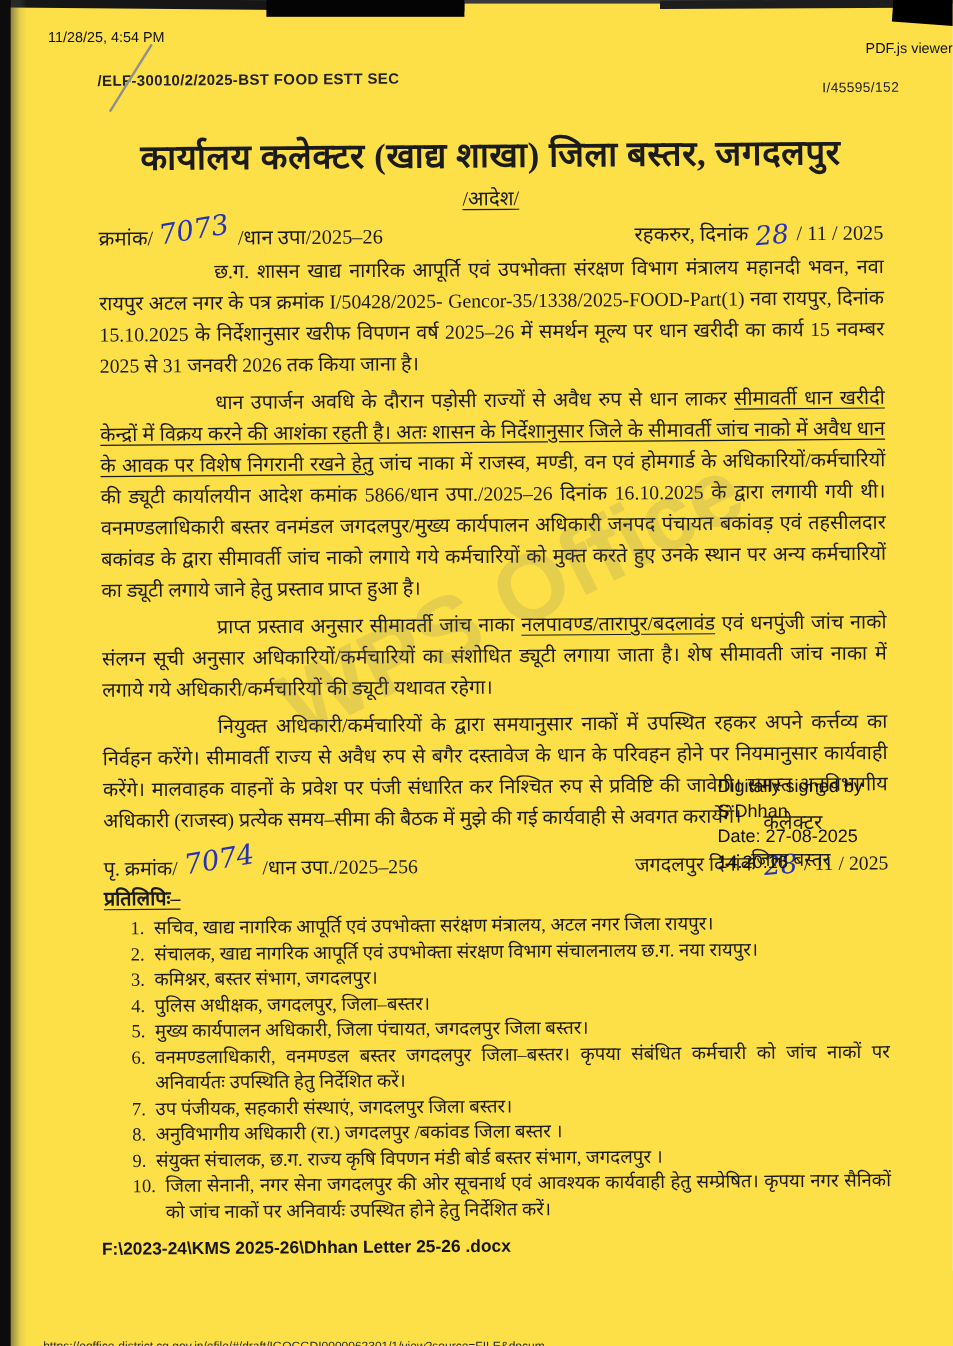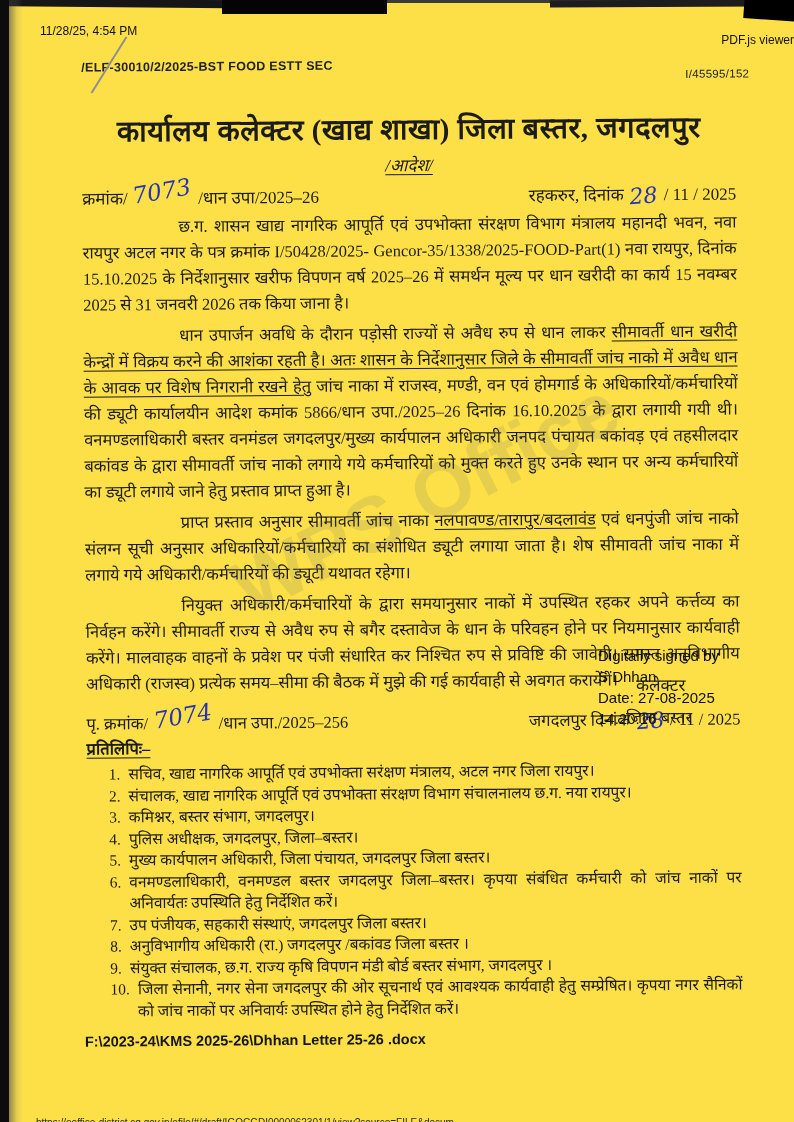--- a/index.html
+++ b/index.html
@@ -30,21 +30,21 @@
     font-family:"Liberation Sans",sans-serif; font-size:78px; font-weight:bold; color:rgba(110,110,110,.17);
     transform:rotate(-27deg); transform-origin:center; pointer-events:none; white-space:nowrap; }
   
   .page { position:absolute; left:0; top:0; width:794px; padding:58px 56px 0 84px;
     transform:rotate(-.45deg); transform-origin:420px 420px; z-index:2; }
   .file-ref-row { display:flex; justify-content:space-between; align-items:flex-start;
     font-family:"Liberation Sans",sans-serif; font-size:12.5px; font-weight:bold; color:#222; letter-spacing:.3px; }
   .file-ref-row .right { margin-top:12px; margin-right:-14px; font-weight:normal; font-size:11.5px; }
   .office-title { text-align:center; font-size:29px; font-weight:600; margin-top:26px; letter-spacing:.5px; }
   .order-heading { text-align:center; font-size:17px; margin-top:6px; }
-  .order-heading span { text-decoration:underline; text-underline-offset:3px;font-style:italic; }
+  .order-heading span { text-decoration:underline; text-underline-offset:3px; }
   .ref-row { display:flex; justify-content:space-between; font-size:17px; margin-top:8px; }
   .hw { display:inline-block; font-style:italic; color:#2733b5; font-size:23px; line-height:10px;
     transform:rotate(-9deg) translateY(-5px); margin:0 6px; font-family:"DejaVu Serif",serif; }
   .hw.small { font-size:22px; transform:rotate(-4deg) translateY(3px); }
   .para { font-size:16.5px; line-height:26px; text-align:justify; text-indent:96px; margin-top:5px; }
   .para .ul { text-decoration:underline; text-underline-offset:3px; }
   
   .sig-block { position:absolute; left:598px; top:645px; width:190px; z-index:4;
     font-family:"Liberation Sans",sans-serif; font-size:15px; line-height:21px; color:#0e0e0e; }
   .sig-desig { position:absolute; left:38px; top:30px; font-family:"Liberation Serif",serif; font-size:17px; color:#1b1b1b; }

